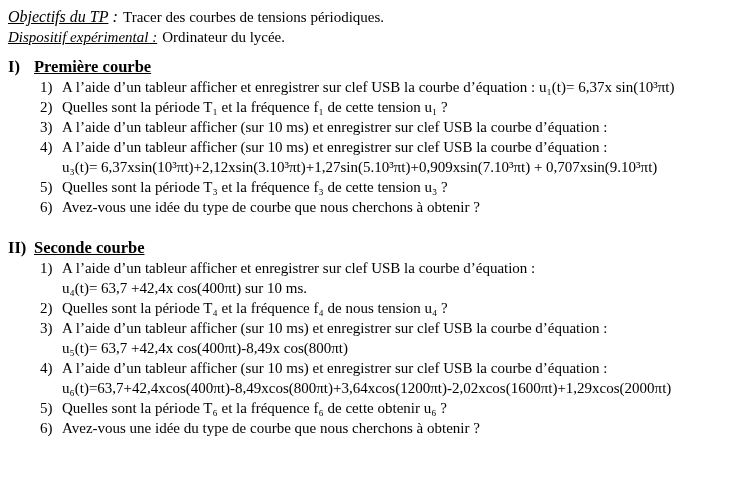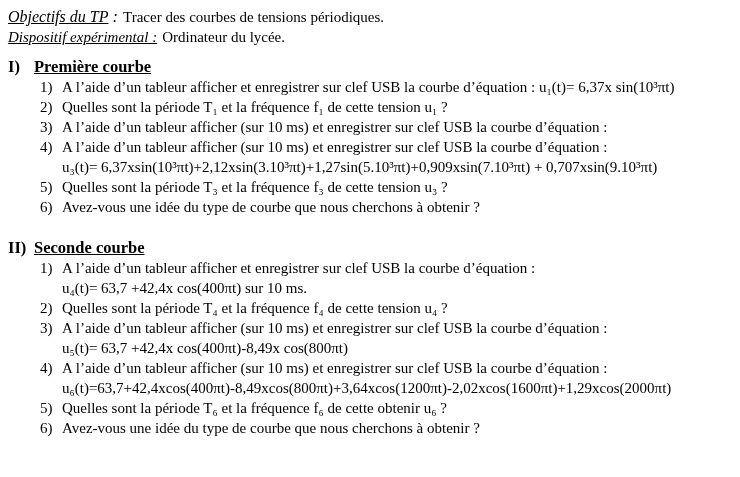--- a/index.html
+++ b/index.html
@@ -104,21 +104,21 @@
     <div class="item">
       <span class="item-num">1)</span>
       <div class="item-body">
         <div class="item-line">A l’aide d’un tableur afficher et enregistrer sur clef USB la courbe d’équation :</div>
         <div class="item-line">u₄(t)= 63,7 +42,4x cos(400πt) sur 10 ms.</div>
       </div>
     </div>
     <div class="item">
       <span class="item-num">2)</span>
       <div class="item-body">
-        <div class="item-line">Quelles sont la période T₄ et la fréquence f₄ de cette tension u₄ ?</div>
+        <div class="item-line">Quelles sont la période T₄ et la fréquence f₄ de nous tension u₄ ?</div>
       </div>
     </div>
     <div class="item">
       <span class="item-num">3)</span>
       <div class="item-body">
         <div class="item-line">A l’aide d’un tableur afficher (sur 10 ms) et enregistrer sur clef USB la courbe d’équation :</div>
         <div class="item-line">u₅(t)= 63,7 +42,4x cos(400πt)-8,49x cos(800πt)</div>
       </div>
     </div>
     <div class="item">

